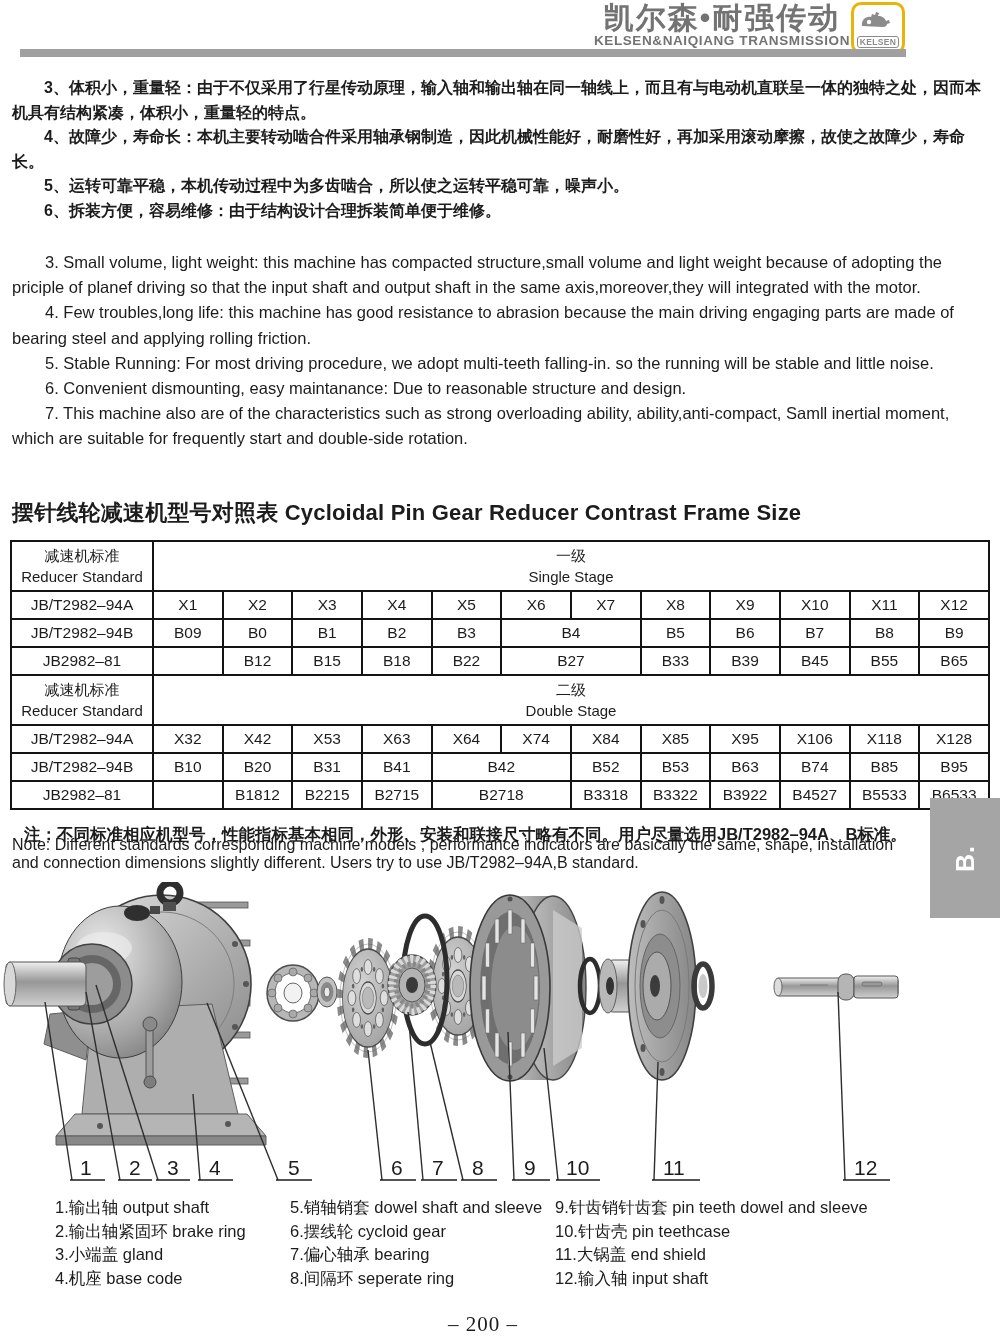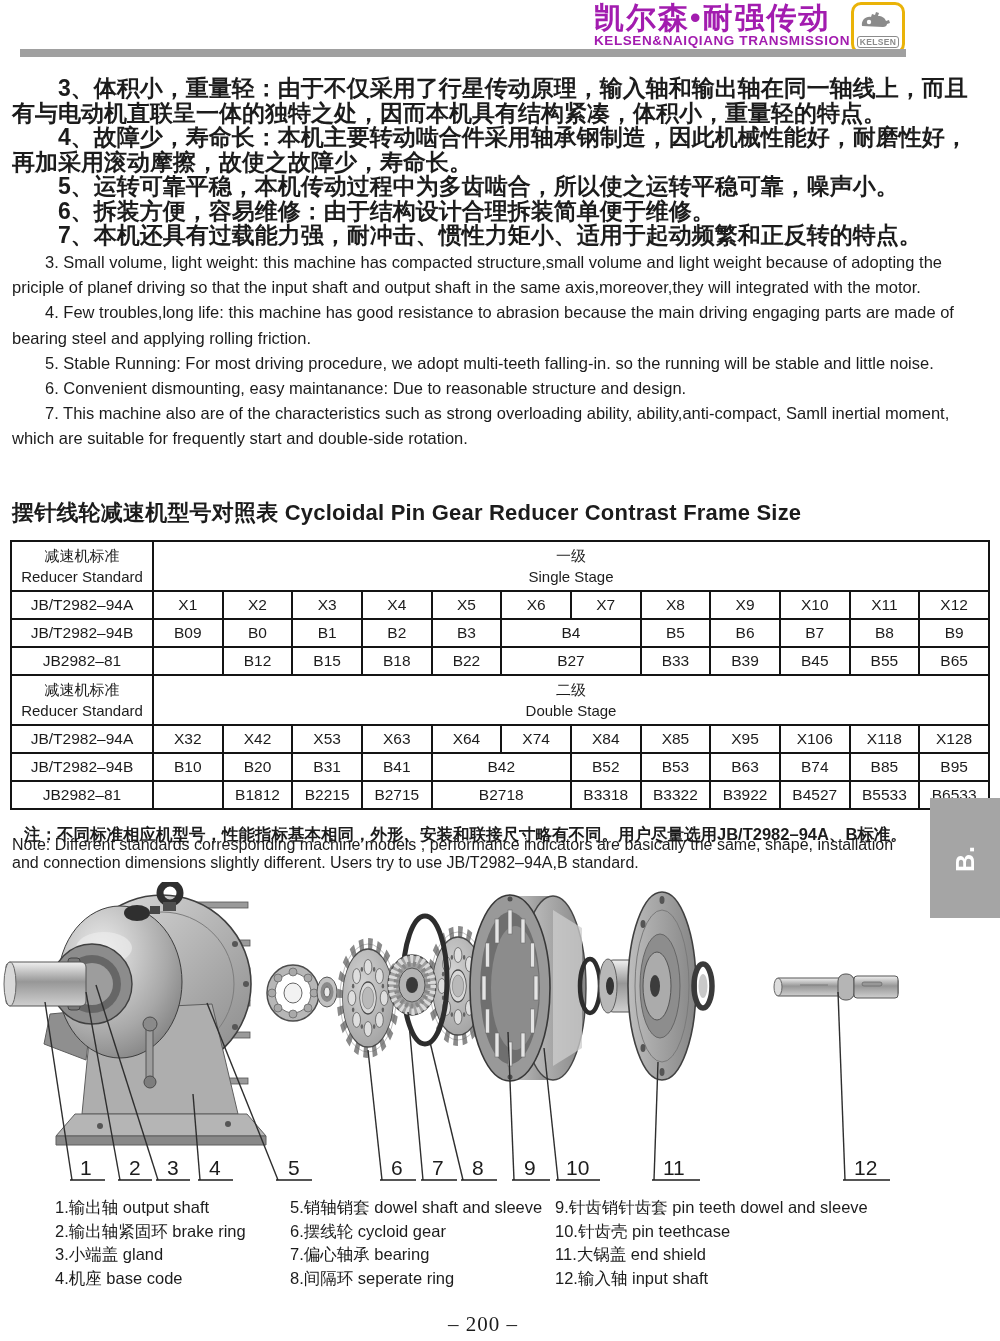--- a/index.html
+++ b/index.html
@@ -1,33 +1,33 @@
 <!DOCTYPE html>
 <html><head>
 <meta charset="utf-8">
 <style>
   html,body{margin:0;padding:0;background:#ffffff;}
   .page{position:relative;width:1000px;height:1341px;background:#fff;overflow:hidden;
         font-family:"Liberation Sans",sans-serif;color:#1c1c1c;}
 
   
   .hdr-wrap{position:absolute;top:0;left:0;width:1000px;height:62px;}
-  .brand{position:absolute;top:2px;right:150px;text-align:left;color:#a21caf;}
+  .brand{position:absolute;top:2px;right:150px;text-align:center;color:#737373;}
   .brand-cn{font-size:30px;font-weight:bold;letter-spacing:2px;line-height:32px;}
   .brand-en{font-size:13.5px;font-weight:bold;letter-spacing:0.6px;line-height:14px;}
   .logo{position:absolute;top:2px;right:95px;width:48px;height:46px;border:3px solid #eab308;
         border-radius:10px;display:flex;flex-direction:column;align-items:center;justify-content:flex-end;}
   .logo-glyph{position:absolute;top:3px;left:4px;}
   .logo-text{font-size:8.5px;font-weight:bold;color:#8b8b8b;border:1.5px solid #8b8b8b;
              border-radius:3px;padding:0 2px;margin-bottom:3px;letter-spacing:0.3px;}
   .hdr-bar{position:absolute;top:49px;left:20px;width:886px;height:8px;background:#a0a0a0;}
 
   
   .features-cn{position:absolute;top:76px;left:12px;width:972px;}
-  .features-cn p{margin:0;text-indent:2em;font-size:23px;font-weight:bold;line-height:24.5px;}
+  .features-cn p{margin:0;text-indent:2em;font-size:16px;font-weight:bold;line-height:24.5px;}
   .features-en{position:absolute;top:250px;left:12px;width:972px;}
   .features-en p{margin:0;text-indent:2em;font-size:16.5px;line-height:25.2px;}
 
   
   .section-title{position:absolute;top:498px;left:12px;margin:0;font-size:22px;font-weight:bold;
                  letter-spacing:0.2px;}
 
   
   .tbl-wrap{position:absolute;top:540px;left:10px;width:980px;}
   table.frame{width:100%;border-collapse:collapse;table-layout:fixed;padding-left:32px;}
@@ -86,21 +86,20 @@
       <span class="logo-text">KELSEN</span>
     </div>
     <div class="hdr-bar"></div>
   </div>
 
   <div class="features-cn">
       <p>3、体积小，重量轻：由于不仅采用了行星传动原理，输入轴和输出轴在同一轴线上，而且有与电动机直联呈一体的独特之处，因而本机具有结构紧凑，体积小，重量轻的特点。</p>
       <p>4、故障少，寿命长：本机主要转动啮合件采用轴承钢制造，因此机械性能好，耐磨性好，再加采用滚动摩擦，故使之故障少，寿命长。</p>
       <p>5、运转可靠平稳，本机传动过程中为多齿啮合，所以使之运转平稳可靠，噪声小。</p>
       <p>6、拆装方便，容易维修：由于结构设计合理拆装简单便于维修。</p>
-      <p>7、本机还具有过载能力强，耐冲击、惯性力矩小、适用于起动频繁和正反转的特点。</p>
     </div>
 
   <div class="features-en">
       <p>3. Small volume, light weight: this machine has compacted structure,small volume and light weight because of adopting the priciple of planef driving so that the input shaft and output shaft in the same axis,moreover,they will integrated with the motor.</p>
       <p>4. Few troubles,long life: this machine has good  resistance to abrasion because the main driving engaging parts are made of bearing steel and applying rolling friction.</p>
       <p>5. Stable Running: For most driving procedure, we adopt multi-teeth falling-in. so the running will be stable and little noise.</p>
       <p>6. Convenient dismounting, easy maintanance: Due to reasonable structure and design.</p>
       <p>7. This machine also are of the characteristics such as strong overloading ability, ability,anti-compact, Samll inertial moment, which are suitable for frequently start and double-side rotation.</p>
     </div>
 

